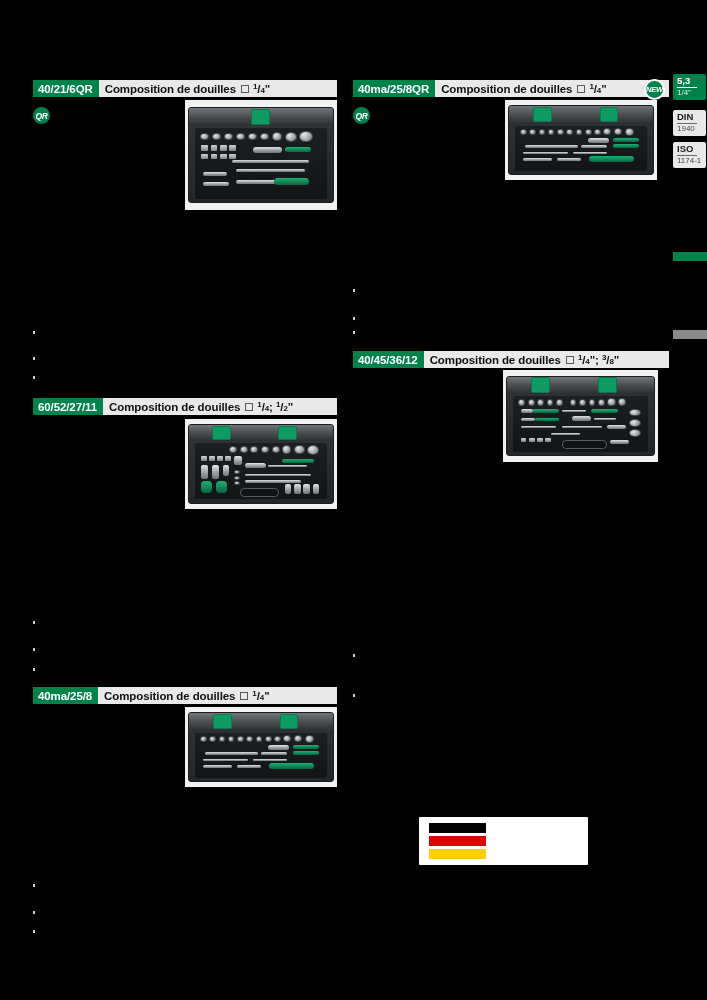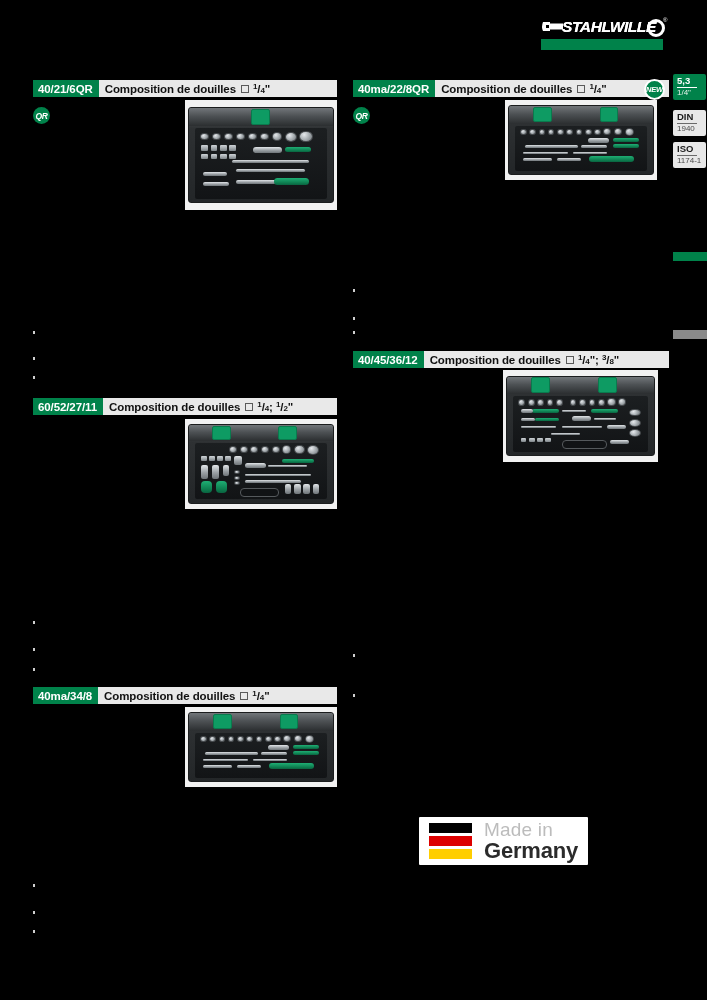--- a/index.html
+++ b/index.html
@@ -224,29 +224,20 @@
   .flag .f-gold  { background: #ffce00; margin-bottom: 0; }
   .mig-text { margin-left: 12px; line-height: 1; }
   .mig-1 { font-size: 19px; color: #bcbcbc; font-weight: 400; display: block; letter-spacing: 0.2px; }
   .mig-2 { font-size: 22px; color: #2b2b2b; font-weight: 700; display: block; margin-top: 1px; letter-spacing: -0.2px; }
 </style>
 </head>
 <body>
 
 <div id="page">
 
-  <div class="logo-wrap">
-    <div class="logo-bar"></div>
-    <svg class="logo-wrench" viewBox="0 0 24 19">
-      <path d="M2 3 L9 3 L9 6 L5 6 L5 9 L9 9 L9 12 L2 12 Q0 8 2 3 Z M8 4.5 L22 4.5 L22 10.5 L8 10.5 Z" fill="#ffffff"></path>
-    </svg>
-    <span class="logo-word">STAHLWILLE</span>
-    <div class="logo-ring"></div>
-    <span class="logo-reg">®</span>
-  </div>
 
   <div class="side-badge green" style="top:74px;">
     <span class="b-top">5,3</span>
     <span class="b-bot">1/4"</span>
   </div>
   <div class="side-badge" style="top:110px;">
     <span class="b-top">DIN</span>
     <span class="b-bot">1940</span>
   </div>
   <div class="side-badge" style="top:142px;">
@@ -302,21 +293,21 @@
       </div>
     </div>
   </div>
 
   <div class="bullet" style="left:33px; top:331px;"></div>
   <div class="bullet" style="left:33px; top:357px;"></div>
   <div class="bullet" style="left:33px; top:376px;"></div>
 
   <div class="prod" style="left:353px; top:80px; width:316px;">
     <div class="prod-head">
-      <div class="prod-code">40ma/22/8QR</div>
+      <div class="prod-code">40ma/25/8QR</div>
       <div class="prod-title">
         <span>Composition de douilles</span>
         <span class="sq-icon"></span>
         <span class="frac"><sup>1</sup>/<sub>4</sub><span>"</span></span>
       </div>
     </div>
   </div>
   <div class="new-badge" style="left:644px; top:79px;">NEW</div>
   <div class="qr-badge" style="left:353px; top:107px;">QR</div>
 
@@ -463,21 +454,21 @@
 
   <div class="bullet" style="left:33px; top:621px;"></div>
   <div class="bullet" style="left:33px; top:648px;"></div>
   <div class="bullet" style="left:33px; top:668px;"></div>
 
   <div class="bullet" style="left:353px; top:654px;"></div>
   <div class="bullet" style="left:353px; top:694px;"></div>
 
   <div class="prod" style="left:33px; top:687px; width:304px;">
     <div class="prod-head">
-      <div class="prod-code">40ma/34/8</div>
+      <div class="prod-code">40ma/25/8</div>
       <div class="prod-title">
         <span>Composition de douilles</span>
         <span class="sq-icon"></span>
         <span class="frac"><sup>1</sup>/<sub>4</sub><span>"</span></span>
       </div>
     </div>
   </div>
 
   <div class="photo" style="left:185px; top:707px; width:152px; height:80px;">
     <div class="case-outer">
@@ -514,19 +505,15 @@
   <div class="bullet" style="left:33px; top:884px;"></div>
   <div class="bullet" style="left:33px; top:911px;"></div>
   <div class="bullet" style="left:33px; top:930px;"></div>
 
   <div class="mig" style="left:419px; top:817px; width:169px; height:48px;">
     <div class="flag">
       <div class="f-black"></div>
       <div class="f-red"></div>
       <div class="f-gold"></div>
     </div>
-    <div class="mig-text">
-      <span class="mig-1">Made in</span>
-      <span class="mig-2">Germany</span>
-    </div>
   </div>
 
 </div>
 
 </body></html>

